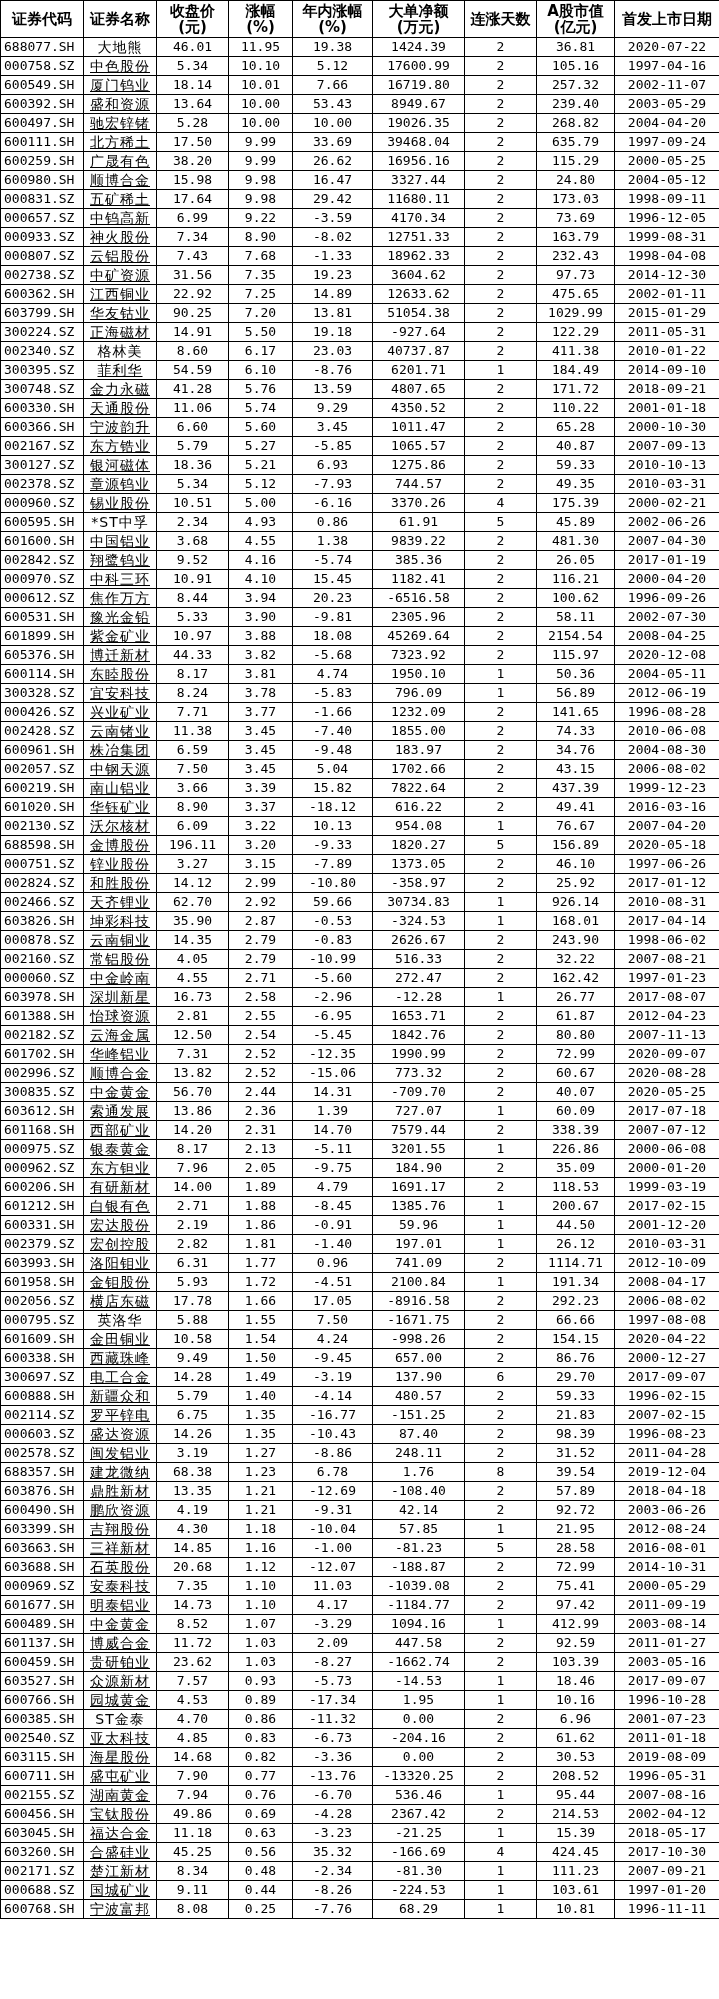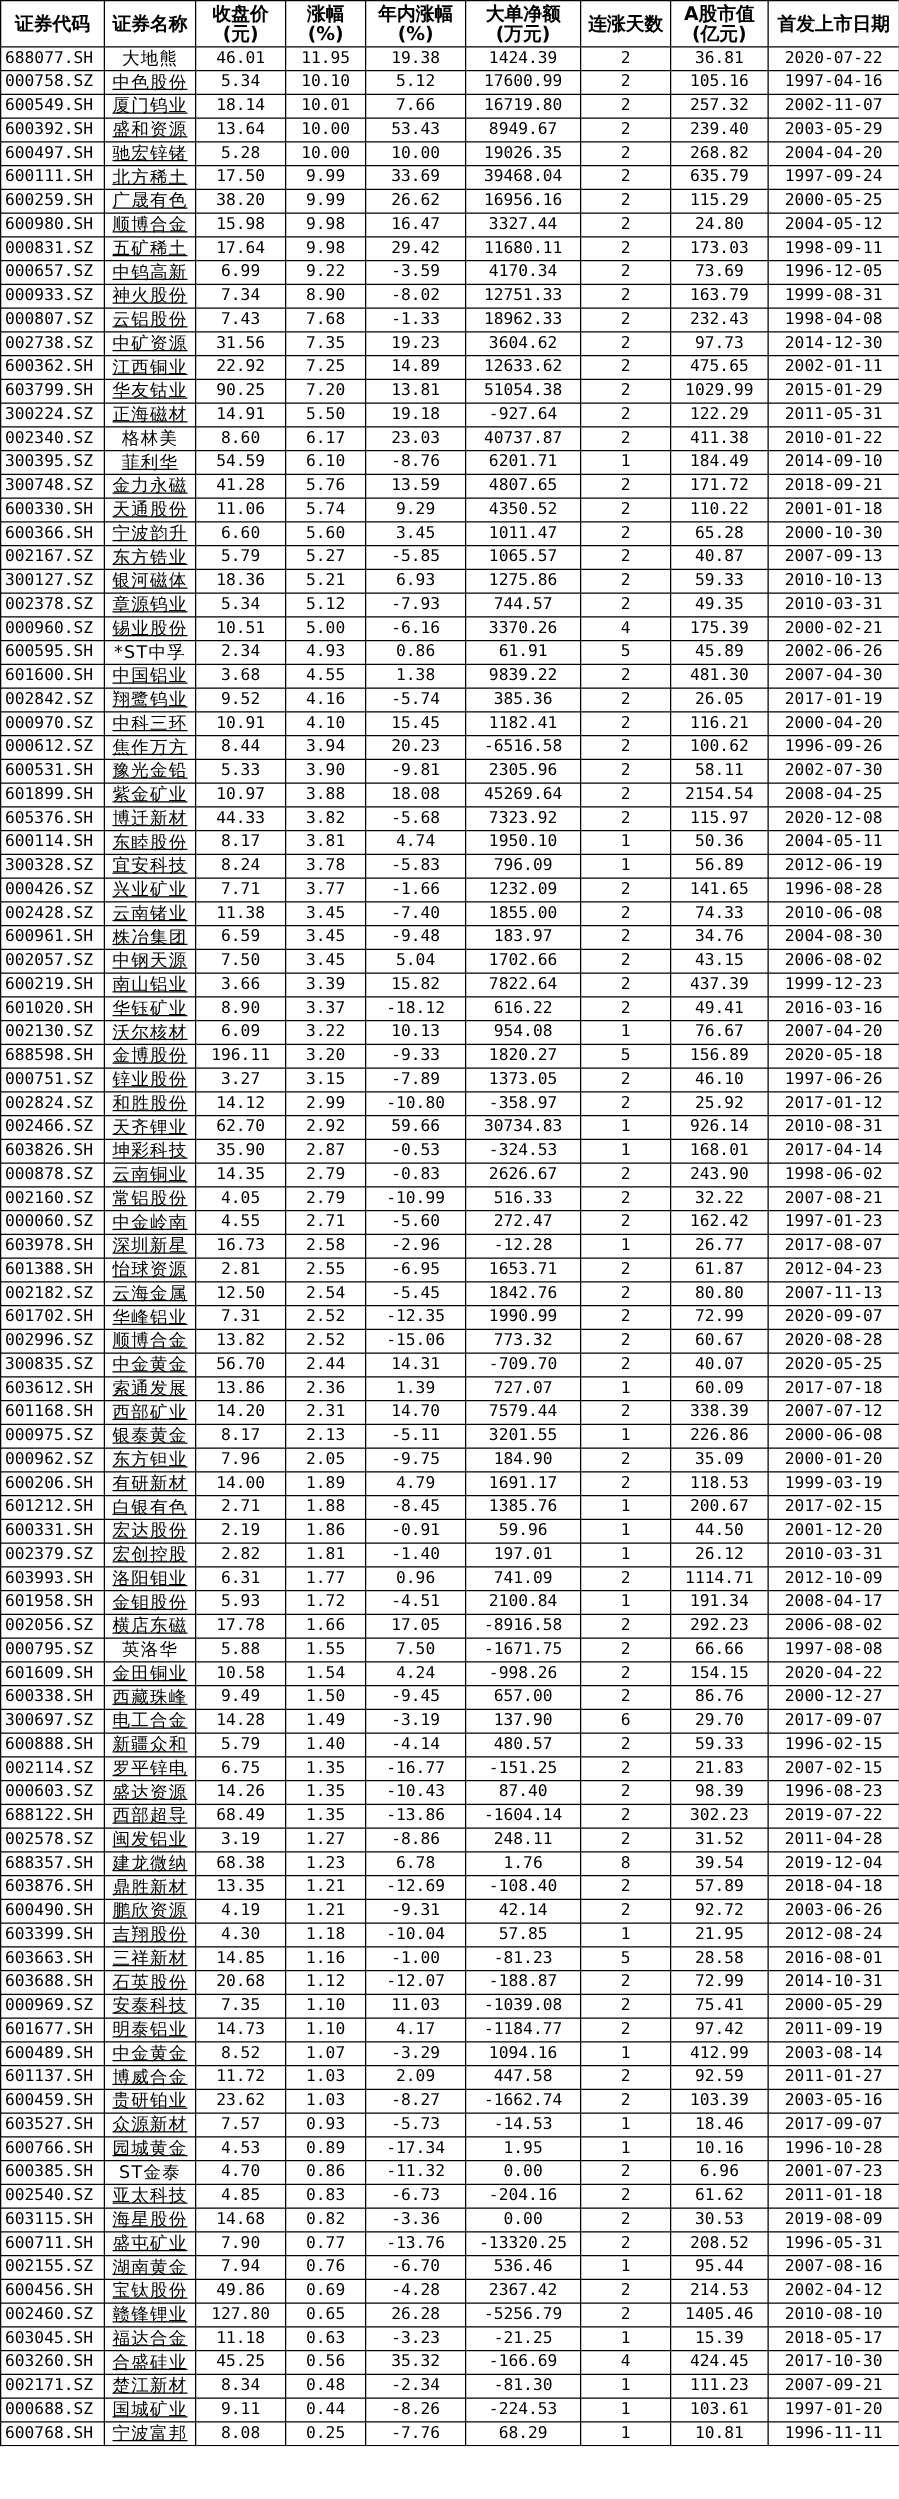--- a/index.html
+++ b/index.html
@@ -857,31 +857,20 @@
         <td class="c1 link">盛达资源</td>
         <td class="c2">14.26</td>
         <td class="c3">1.35</td>
         <td class="c4">-10.43</td>
         <td class="c5">87.40</td>
         <td class="c6">2</td>
         <td class="c7">98.39</td>
         <td class="c8">1996-08-23</td>
       </tr>
       <tr>
-        <td class="c0">688122.SH</td>
-        <td class="c1 link">西部超导</td>
-        <td class="c2">68.49</td>
-        <td class="c3">1.35</td>
-        <td class="c4">-13.86</td>
-        <td class="c5">-1604.14</td>
-        <td class="c6">2</td>
-        <td class="c7">302.23</td>
-        <td class="c8">2019-07-22</td>
-      </tr>
-      <tr>
         <td class="c0">002578.SZ</td>
         <td class="c1 link">闽发铝业</td>
         <td class="c2">3.19</td>
         <td class="c3">1.27</td>
         <td class="c4">-8.86</td>
         <td class="c5">248.11</td>
         <td class="c6">2</td>
         <td class="c7">31.52</td>
         <td class="c8">2011-04-28</td>
       </tr>
@@ -1088,31 +1077,20 @@
         <td class="c1 link">宝钛股份</td>
         <td class="c2">49.86</td>
         <td class="c3">0.69</td>
         <td class="c4">-4.28</td>
         <td class="c5">2367.42</td>
         <td class="c6">2</td>
         <td class="c7">214.53</td>
         <td class="c8">2002-04-12</td>
       </tr>
       <tr>
-        <td class="c0">002460.SZ</td>
-        <td class="c1 link">赣锋锂业</td>
-        <td class="c2">127.80</td>
-        <td class="c3">0.65</td>
-        <td class="c4">26.28</td>
-        <td class="c5">-5256.79</td>
-        <td class="c6">2</td>
-        <td class="c7">1405.46</td>
-        <td class="c8">2010-08-10</td>
-      </tr>
-      <tr>
         <td class="c0">603045.SH</td>
         <td class="c1 link">福达合金</td>
         <td class="c2">11.18</td>
         <td class="c3">0.63</td>
         <td class="c4">-3.23</td>
         <td class="c5">-21.25</td>
         <td class="c6">1</td>
         <td class="c7">15.39</td>
         <td class="c8">2018-05-17</td>
       </tr>

